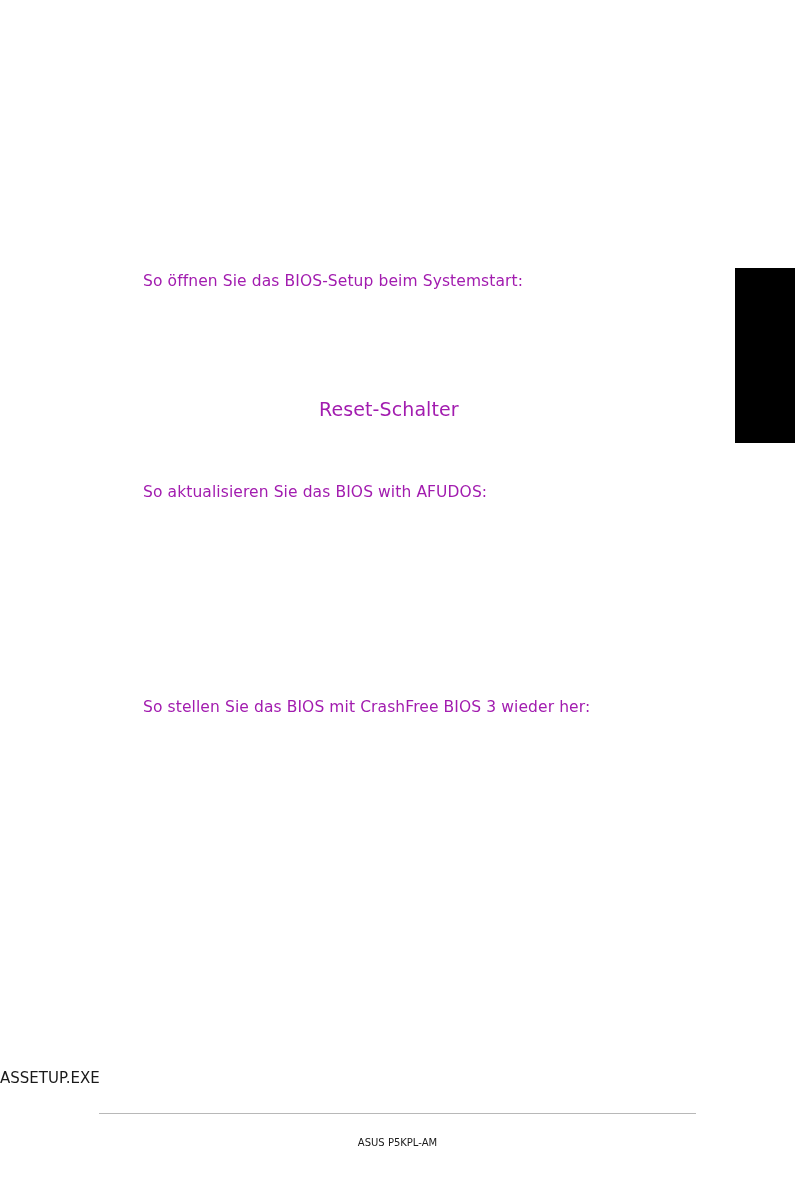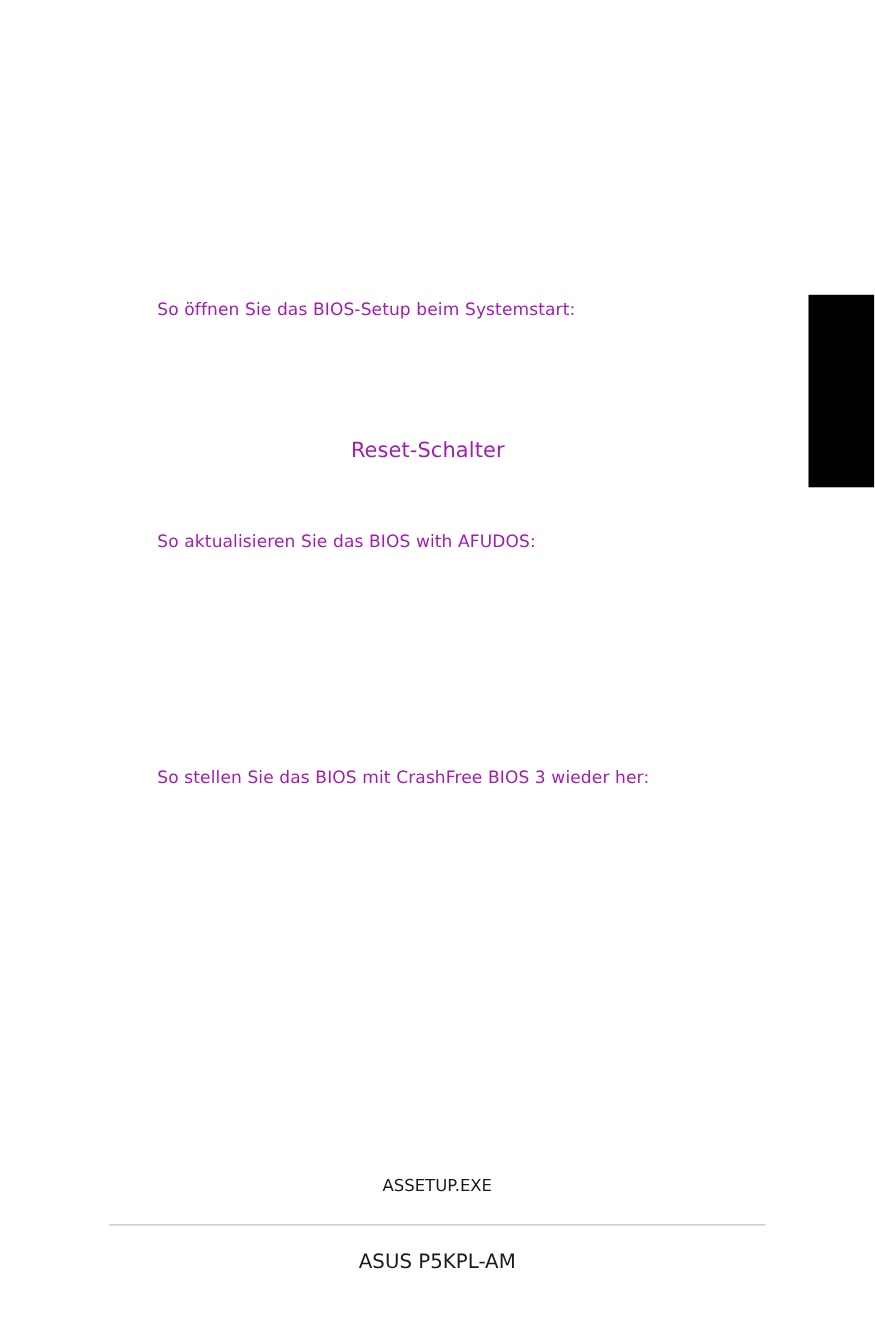--- a/index.html
+++ b/index.html
@@ -47,40 +47,40 @@
   }
   .line.l4 { top: 482px; }
   .line.l5 { top: 590px; }
   .line.l6 { top: 697px; }
 
   .centered-mono {
     position: absolute;
     left: 0;
     right: 0;
     top: 1069px;
-    text-align: center;
+    text-align: left;
     font-size: 15px;
     color: #1a1a1a;
   }
 
   .footer-rule {
     position: absolute;
     left: 99px;
     right: 99px;
     top: 1113px;
     height: 1px;
     background: #b8b8b8;
   }
   .footer-text {
     position: absolute;
     left: 0;
     right: 0;
     top: 1137px;
     text-align: center;
-    font-size: 18px;
+    font-size: 10px;
     color: #1a1a1a;
   }
 </style>
 </head>
 <body>
 
 <div class="page">
 
   <div class="side-tab"></div>
 

